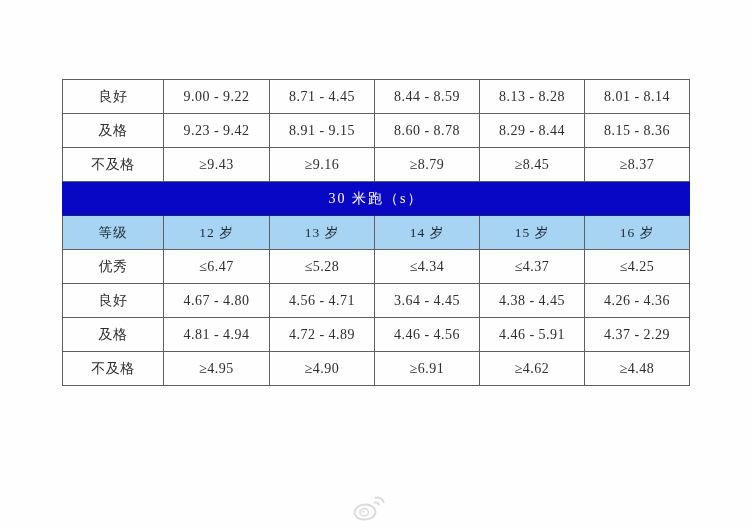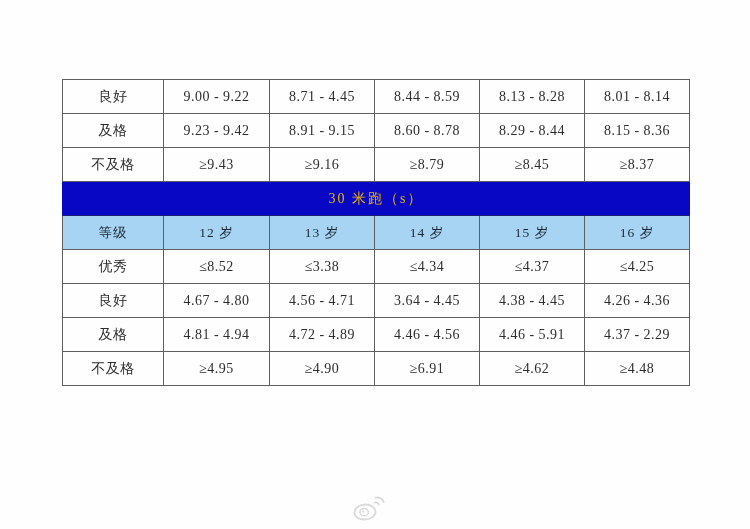--- a/index.html
+++ b/index.html
@@ -20,21 +20,21 @@
     border:1px solid #5f5f5f;
     height:33px;
     text-align:center; vertical-align:middle;
     font-size:14px; color:#2d2d2d;
     letter-spacing:0.5px;
     padding:0;
     overflow:hidden; white-space:nowrap;
   }
   td.grade { font-size:13.5px; letter-spacing:1px; }
   tr.band td {
-    background:#0808c4; color:#eab308;
+    background:#0808c4; color:#ffffff;
     font-size:14px; letter-spacing:2px;
     border:1px solid #1b1b7a;
     border-left-color:#0808c4; border-right-color:#0808c4;
   }
   tr.agehead td {
     background:#a6d4f2; color:#1d2733;
     font-size:13.5px; letter-spacing:1px;margin-top:20px;
   }
   .watermark {
     position:absolute; left:300px; top:495px;
@@ -96,22 +96,22 @@
         <td>等级</td>
         <td>12 岁</td>
         <td>13 岁</td>
         <td>14 岁</td>
         <td>15 岁</td>
         <td>16 岁</td>
       </tr>
 
       <tr>
         <td class="grade">优秀</td>
-        <td>≤8.52</td>
-        <td>≤3.38</td>
+        <td>≤6.47</td>
+        <td>≤5.28</td>
         <td>≤4.34</td>
         <td>≤4.37</td>
         <td>≤4.25</td>
       </tr>
       <tr>
         <td class="grade">良好</td>
         <td>4.67 - 4.80</td>
         <td>4.56 - 4.71</td>
         <td>3.64 - 4.45</td>
         <td>4.38 - 4.45</td>

